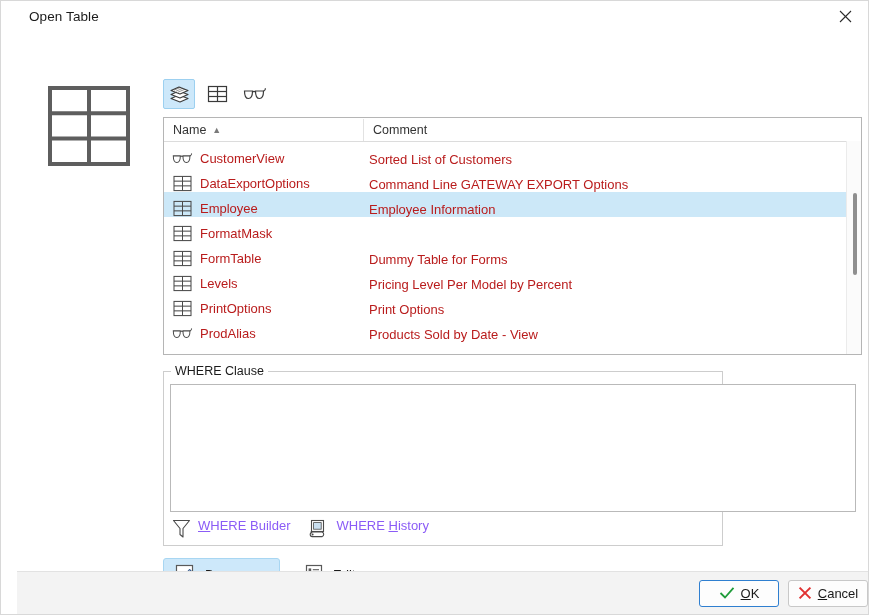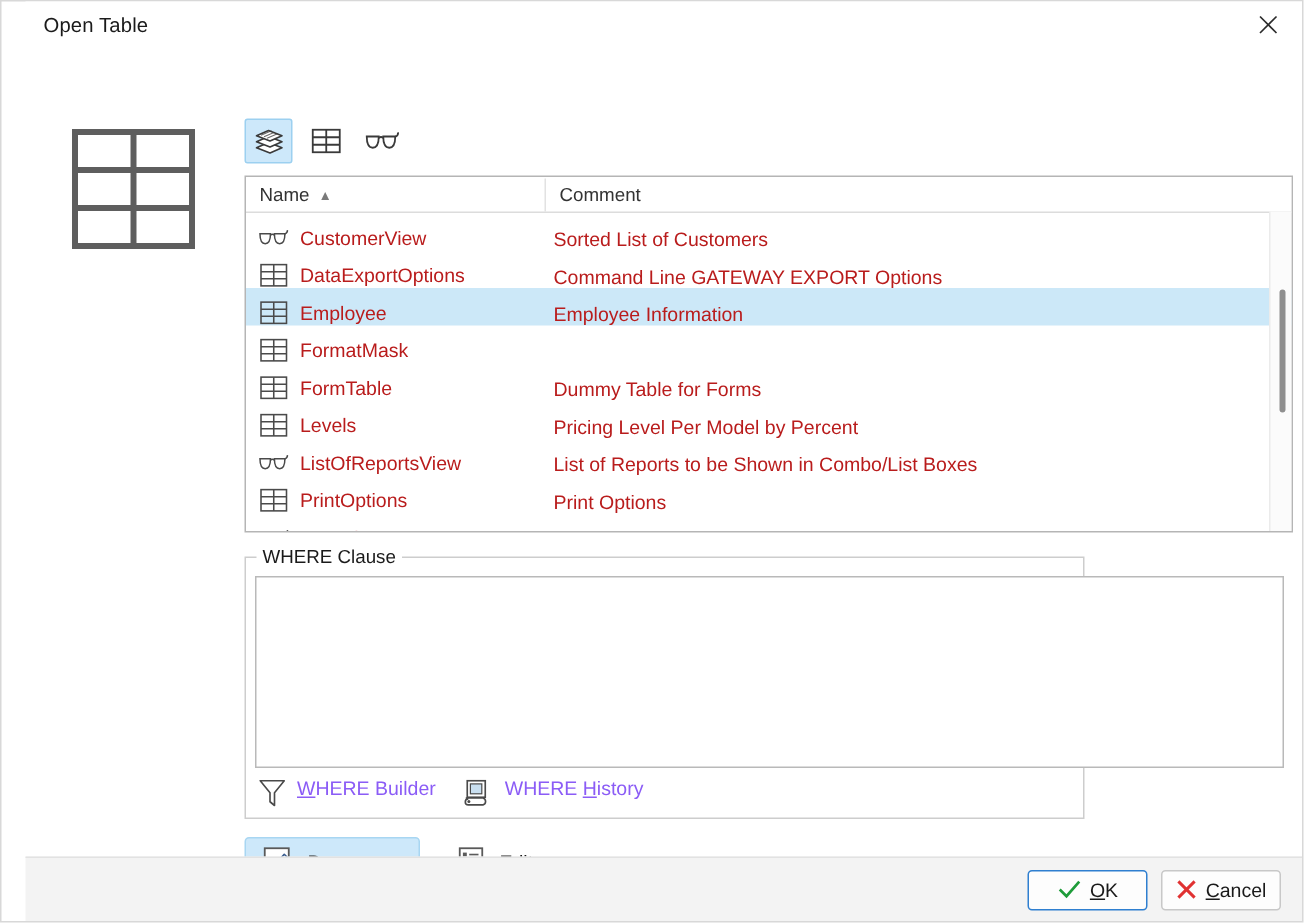--- a/index.html
+++ b/index.html
@@ -208,21 +208,21 @@
     font-size:13px;cursor:default;
   }
   .box{
     width:13px;height:13px;
     border:1px solid #8a8a8a;
     border-radius:2px;
     background:#ffffff;
     box-sizing:border-box;flex:none;
   }
   .footer-btns{
-    margin-left:auto;margin-right:14px;
+    margin-left:auto;
     display:flex;align-items:center;gap:9px;
   }
   .fbtn{
     width:80px;height:27px;
     display:flex;align-items:center;justify-content:center;gap:6px;
     border:1px solid #c8c8c8;
     border-radius:3px;
     background:#fdfdfd;
     font-size:13px;cursor:default;
     box-sizing:border-box;
@@ -369,34 +369,20 @@
             <div class="cell-name">
               <svg class="row-icon" viewBox="0 0 21 18">
                 <rect x="1.5" y="1.5" width="18" height="15" fill="none" stroke="#4a4a4a" stroke-width="1.1"></rect>
                 <line x1="10.5" y1="1.5" x2="10.5" y2="16.5" stroke="#4a4a4a" stroke-width="1.1"></line>
                 <line x1="1.5" y1="6.5" x2="19.5" y2="6.5" stroke="#4a4a4a" stroke-width="1.1"></line>
                 <line x1="1.5" y1="11.5" x2="19.5" y2="11.5" stroke="#4a4a4a" stroke-width="1.1"></line>
               </svg>
               <span>Levels</span>
             </div>
             <div class="cell-comment"><span>Pricing Level Per Model by Percent</span></div>
-          </div>
-          <div class="row">
-            <div class="cell-name">
-              <svg class="row-icon" viewBox="0 0 24 16">
-                <g fill="none" stroke="#4a4a4a" stroke-width="1.15">
-                  <path d="M1.5 5 Q1.5 12.5 5.5 12.5 Q9.5 12.5 9.5 5 Z"></path>
-                  <path d="M12.5 5 Q12.5 12.5 16.5 12.5 Q20.5 12.5 20.5 5 Z"></path>
-                  <path d="M9.5 6 Q11 4.6 12.5 6"></path>
-                  <path d="M20.5 5.2 Q22.6 4.2 22.4 2.2"></path>
-                </g>
-              </svg>
-              <span>ListOfReportsView</span>
-            </div>
-            <div class="cell-comment"><span>List of Reports to be Shown in Combo/List Boxes</span></div>
           </div>
           <div class="row">
             <div class="cell-name">
               <svg class="row-icon" viewBox="0 0 21 18">
                 <rect x="1.5" y="1.5" width="18" height="15" fill="none" stroke="#4a4a4a" stroke-width="1.1"></rect>
                 <line x1="10.5" y1="1.5" x2="10.5" y2="16.5" stroke="#4a4a4a" stroke-width="1.1"></line>
                 <line x1="1.5" y1="6.5" x2="19.5" y2="6.5" stroke="#4a4a4a" stroke-width="1.1"></line>
                 <line x1="1.5" y1="11.5" x2="19.5" y2="11.5" stroke="#4a4a4a" stroke-width="1.1"></line>
               </svg>
               <span>PrintOptions</span>

